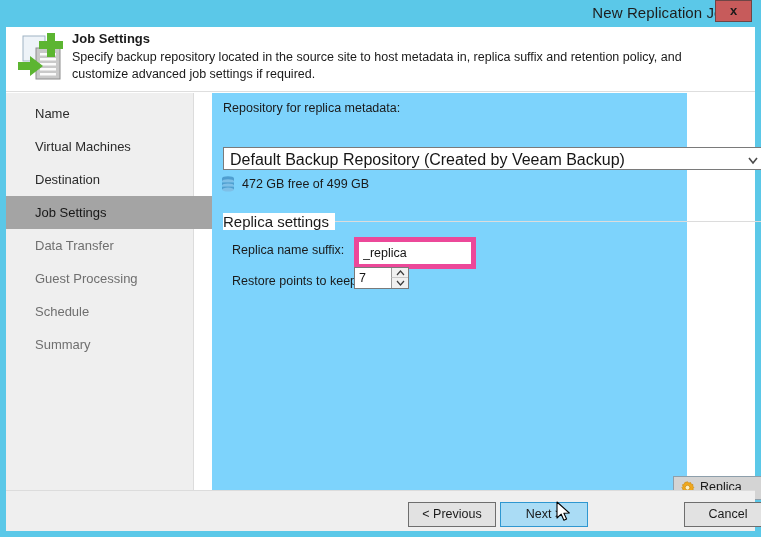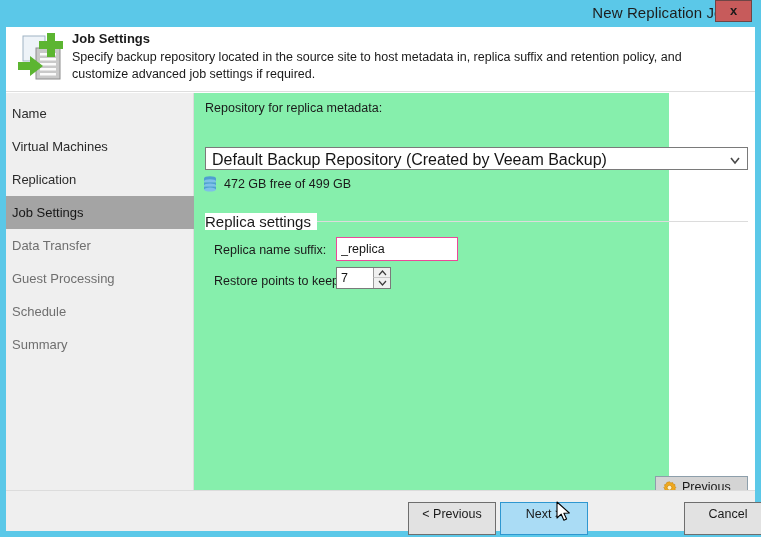--- a/index.html
+++ b/index.html
@@ -92,39 +92,39 @@
     position: absolute;
     left: 0; top: 66px;
     width: 188px; height: 397px;
     background: #efefef;
     border-right: 1px solid #dcdcdc;
   }
   .nav-item {
     position: absolute;
     left: 0; width: 208px; height: 33px;
     line-height: 33px;
-    padding-left: 6px;
+    padding-left: 29px;
     font-size: 13px;
     color: #2b2b2b;
     cursor: pointer;
     white-space: nowrap;
   }
   .nav-item.done { color: #2b2b2b; }
   .nav-item.active {
     background: #a4a4a4;
     color: #171717;
   }
   .nav-item.pending { color: #6f6f6f; }
 
   
   #content {
     position: absolute;
-    left: 188px; top: 66px;
+    left: 206px; top: 66px;
     width: 475px; height: 397px;
-    background: #86efac;
+    background: #7dd3fc;
   }
 
   .lbl {
     position: absolute;
     font-size: 12.5px;
     color: #1a1a1a;
     white-space: nowrap;
   }
 
   
@@ -180,21 +180,21 @@
     left: 11px; top: 128px;
     width: 543px; height: 1px;
     background: #dcdcdc;
   }
 
   #suffix-label { left: 20px; top: 150px; }
   #suffix-input {
     position: absolute;
     left: 142px; top: 144px;
     width: 122px; height: 22px;
-    border: 1px solid #ec4899;
+    border: 5px solid #ec4899;
     background: #ffffff;
     font-size: 12.5px;
     font-family: "Liberation Sans", sans-serif;
     color: #151515;
     padding: 11px 4px;
     outline: none;
   }
 
   #points-label { left: 20px; top: 181px; }
   #points-wrap {
@@ -261,21 +261,21 @@
   #footer {
     position: absolute;
     left: 0; top: 463px;
     width: 749px; height: 41px;
     background: #efefef;
     border-top: 1px solid #dcdcdc;
   }
   .fbtn {
     position: absolute;
     top: 11px;
-    width: 88px; height: 33px;
+    width: 88px; height: 25px;
     font-size: 12.5px;
     font-family: "Liberation Sans", sans-serif;
     text-align: center;
     line-height: 23px;
     background: #e2e2e2;
     border: 1px solid #6e6e6e;
     color: #1a1a1a;
     cursor: pointer;
   }
   #btn-previous { left: 402px; }
@@ -332,21 +332,21 @@
           <path d="M2,30 L14,30 L14,24 L27,34 L14,44 L14,38 L2,38 Z" fill="#5cb531"></path>
         </svg>
       </div>
       <div id="banner-title">Job Settings</div>
       <div id="banner-desc">Specify backup repository located in the source site to host metadata in, replica suffix and retention policy, and customize advanced job settings if required.</div>
     </div>
 
     <div id="sidebar">
       <div class="nav-item done" style="top:4px">Name</div>
       <div class="nav-item done" style="top:37px">Virtual Machines</div>
-      <div class="nav-item done" style="top:70px">Replication</div>
+      <div class="nav-item done" style="top:70px">Destination</div>
       <div class="nav-item active" style="top:103px">Job Settings</div>
       <div class="nav-item pending" style="top:136px">Data Transfer</div>
       <div class="nav-item pending" style="top:169px">Guest Processing</div>
       <div class="nav-item pending" style="top:202px">Schedule</div>
       <div class="nav-item pending" style="top:235px">Summary</div>
     </div>
 
     <div id="content">
 
       <div class="lbl" id="repo-label">Repository for replica metadata:</div>
@@ -395,21 +395,21 @@
       </div>
 
 
       <div id="adv-button">
         <span id="adv-gear">
           <svg width="15" height="15" viewBox="0 0 15 15">
             <path d="M7.5,0.8 L8.9,2.0 L10.6,1.5 L11.3,3.2 L13.0,3.6 L12.7,5.3 L14.0,6.5 L12.9,7.8 L13.4,9.5 L11.7,10.0 L11.1,11.7 L9.4,11.3 L8.0,12.5 L6.6,11.4 L4.9,11.9 L4.3,10.2 L2.6,9.7 L3.0,8.0 L1.8,6.7 L3.0,5.4 L2.5,3.7 L4.2,3.2 L4.8,1.5 Z" fill="#f0a81e" stroke="#c98707" stroke-width="0.6"></path>
             <circle cx="7.5" cy="6.7" r="2.4" fill="#fdf0c8" stroke="#c98707" stroke-width="0.7"></circle>
           </svg>
         </span>
-        <span id="adv-label">Previous</span>
+        <span id="adv-label">Replica</span>
       </div>
 
     </div>
 
     <div id="footer">
       <div class="fbtn" id="btn-previous">&lt; Previous</div>
       <div class="fbtn" id="btn-next">Next &gt;</div>
       <div class="fbtn" id="btn-cancel">Cancel</div>
     </div>
 

